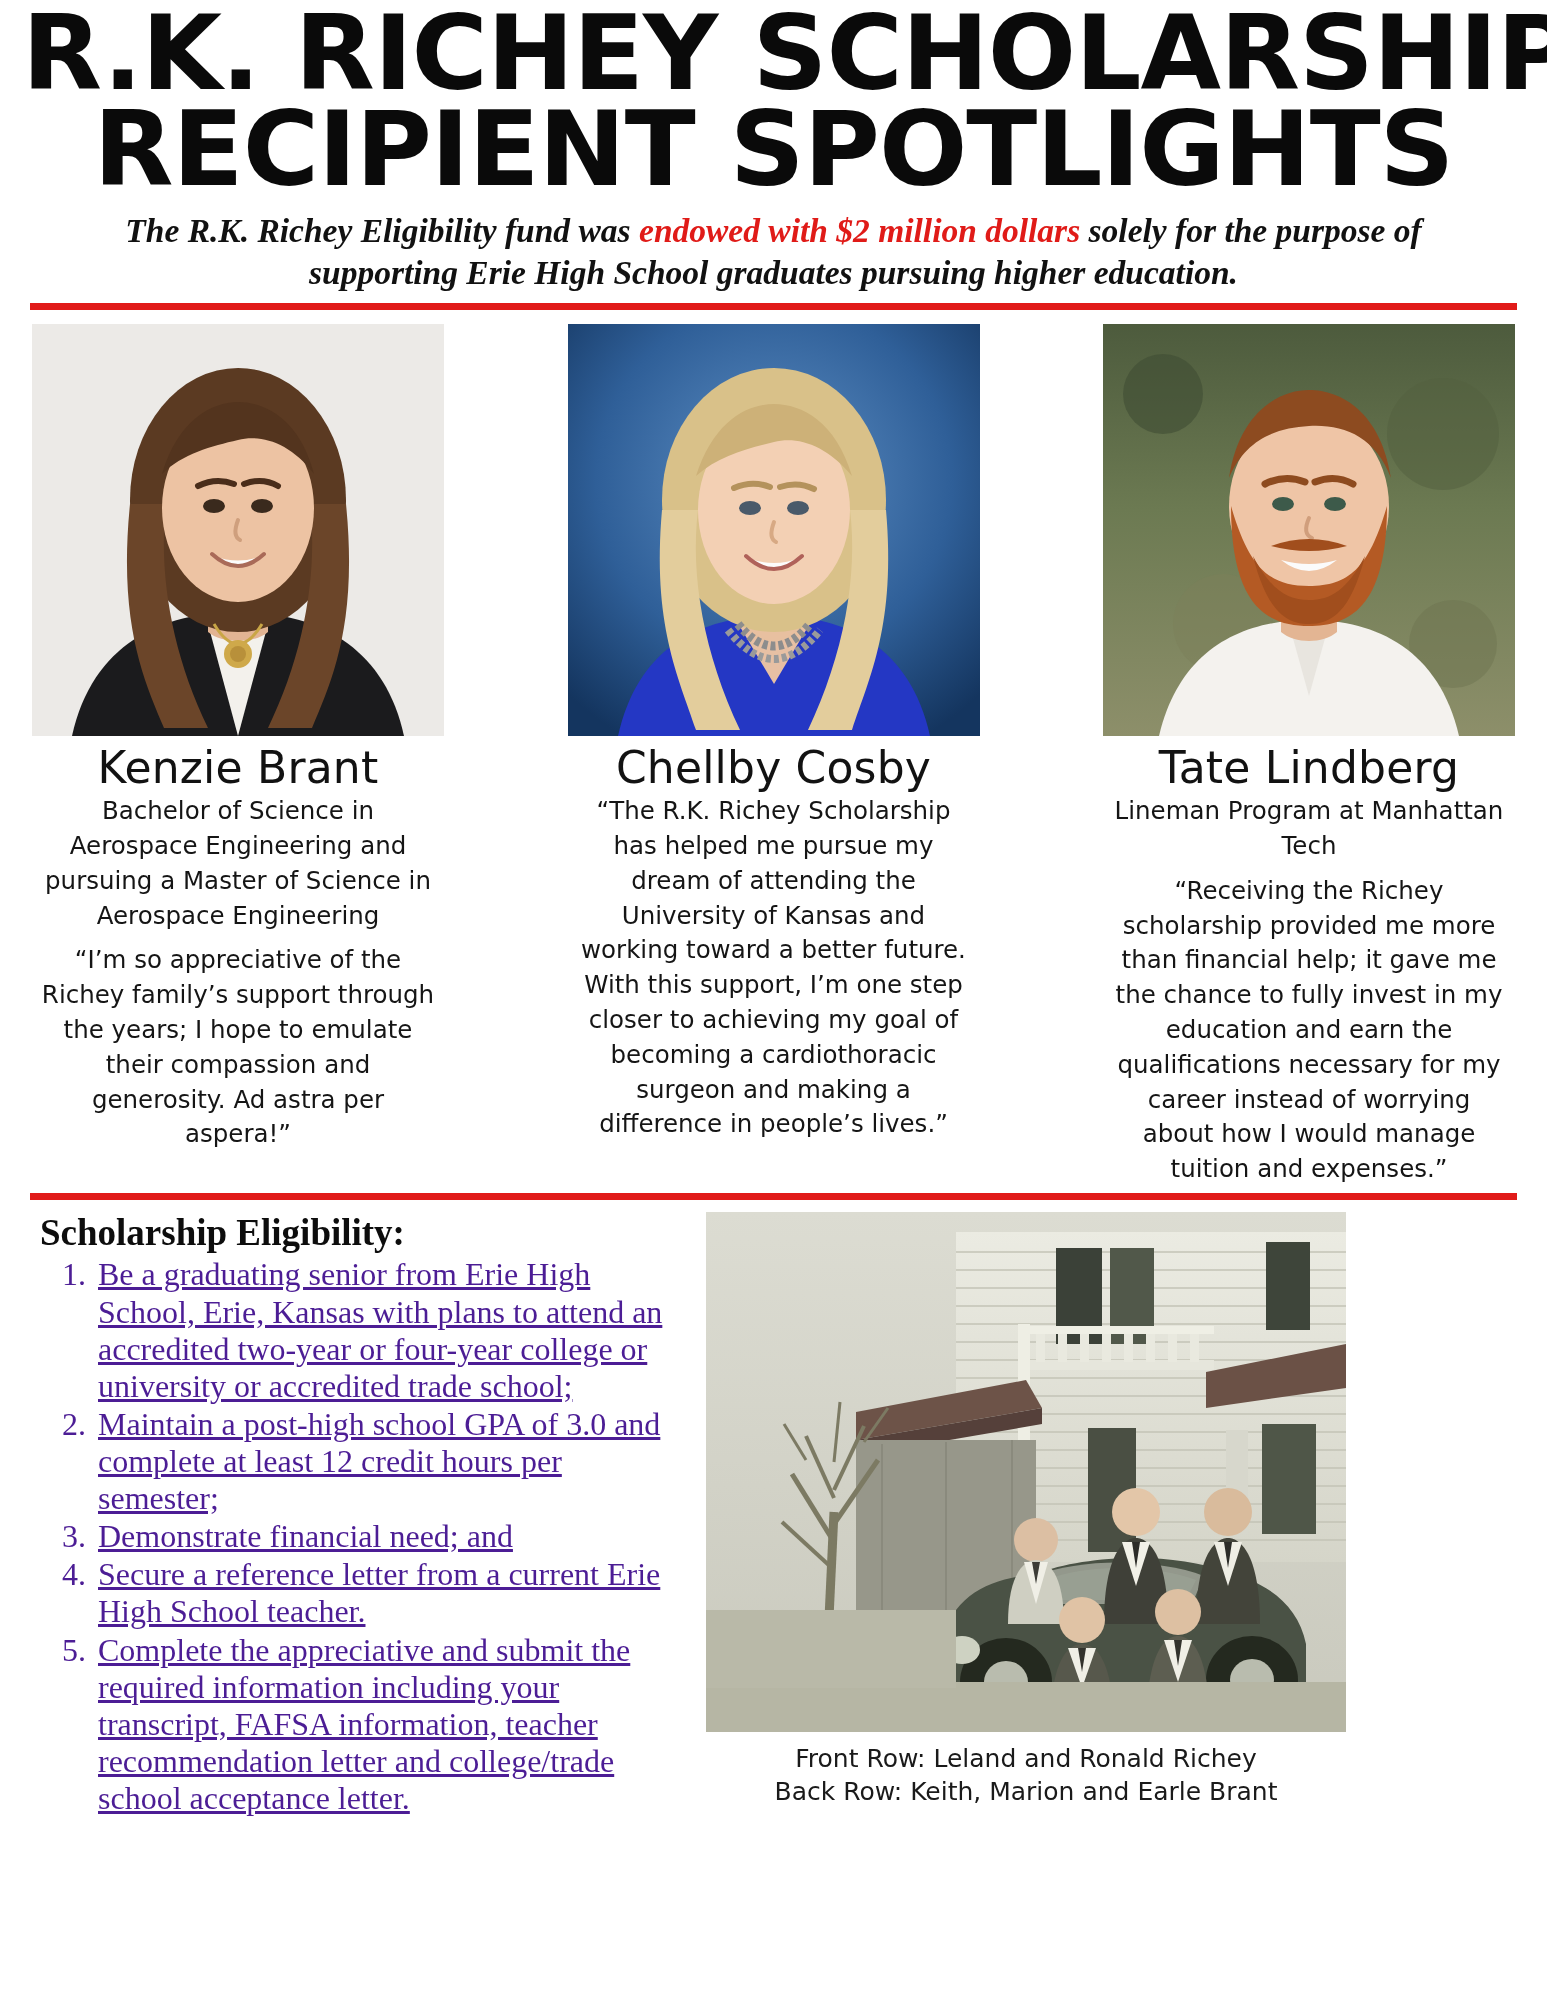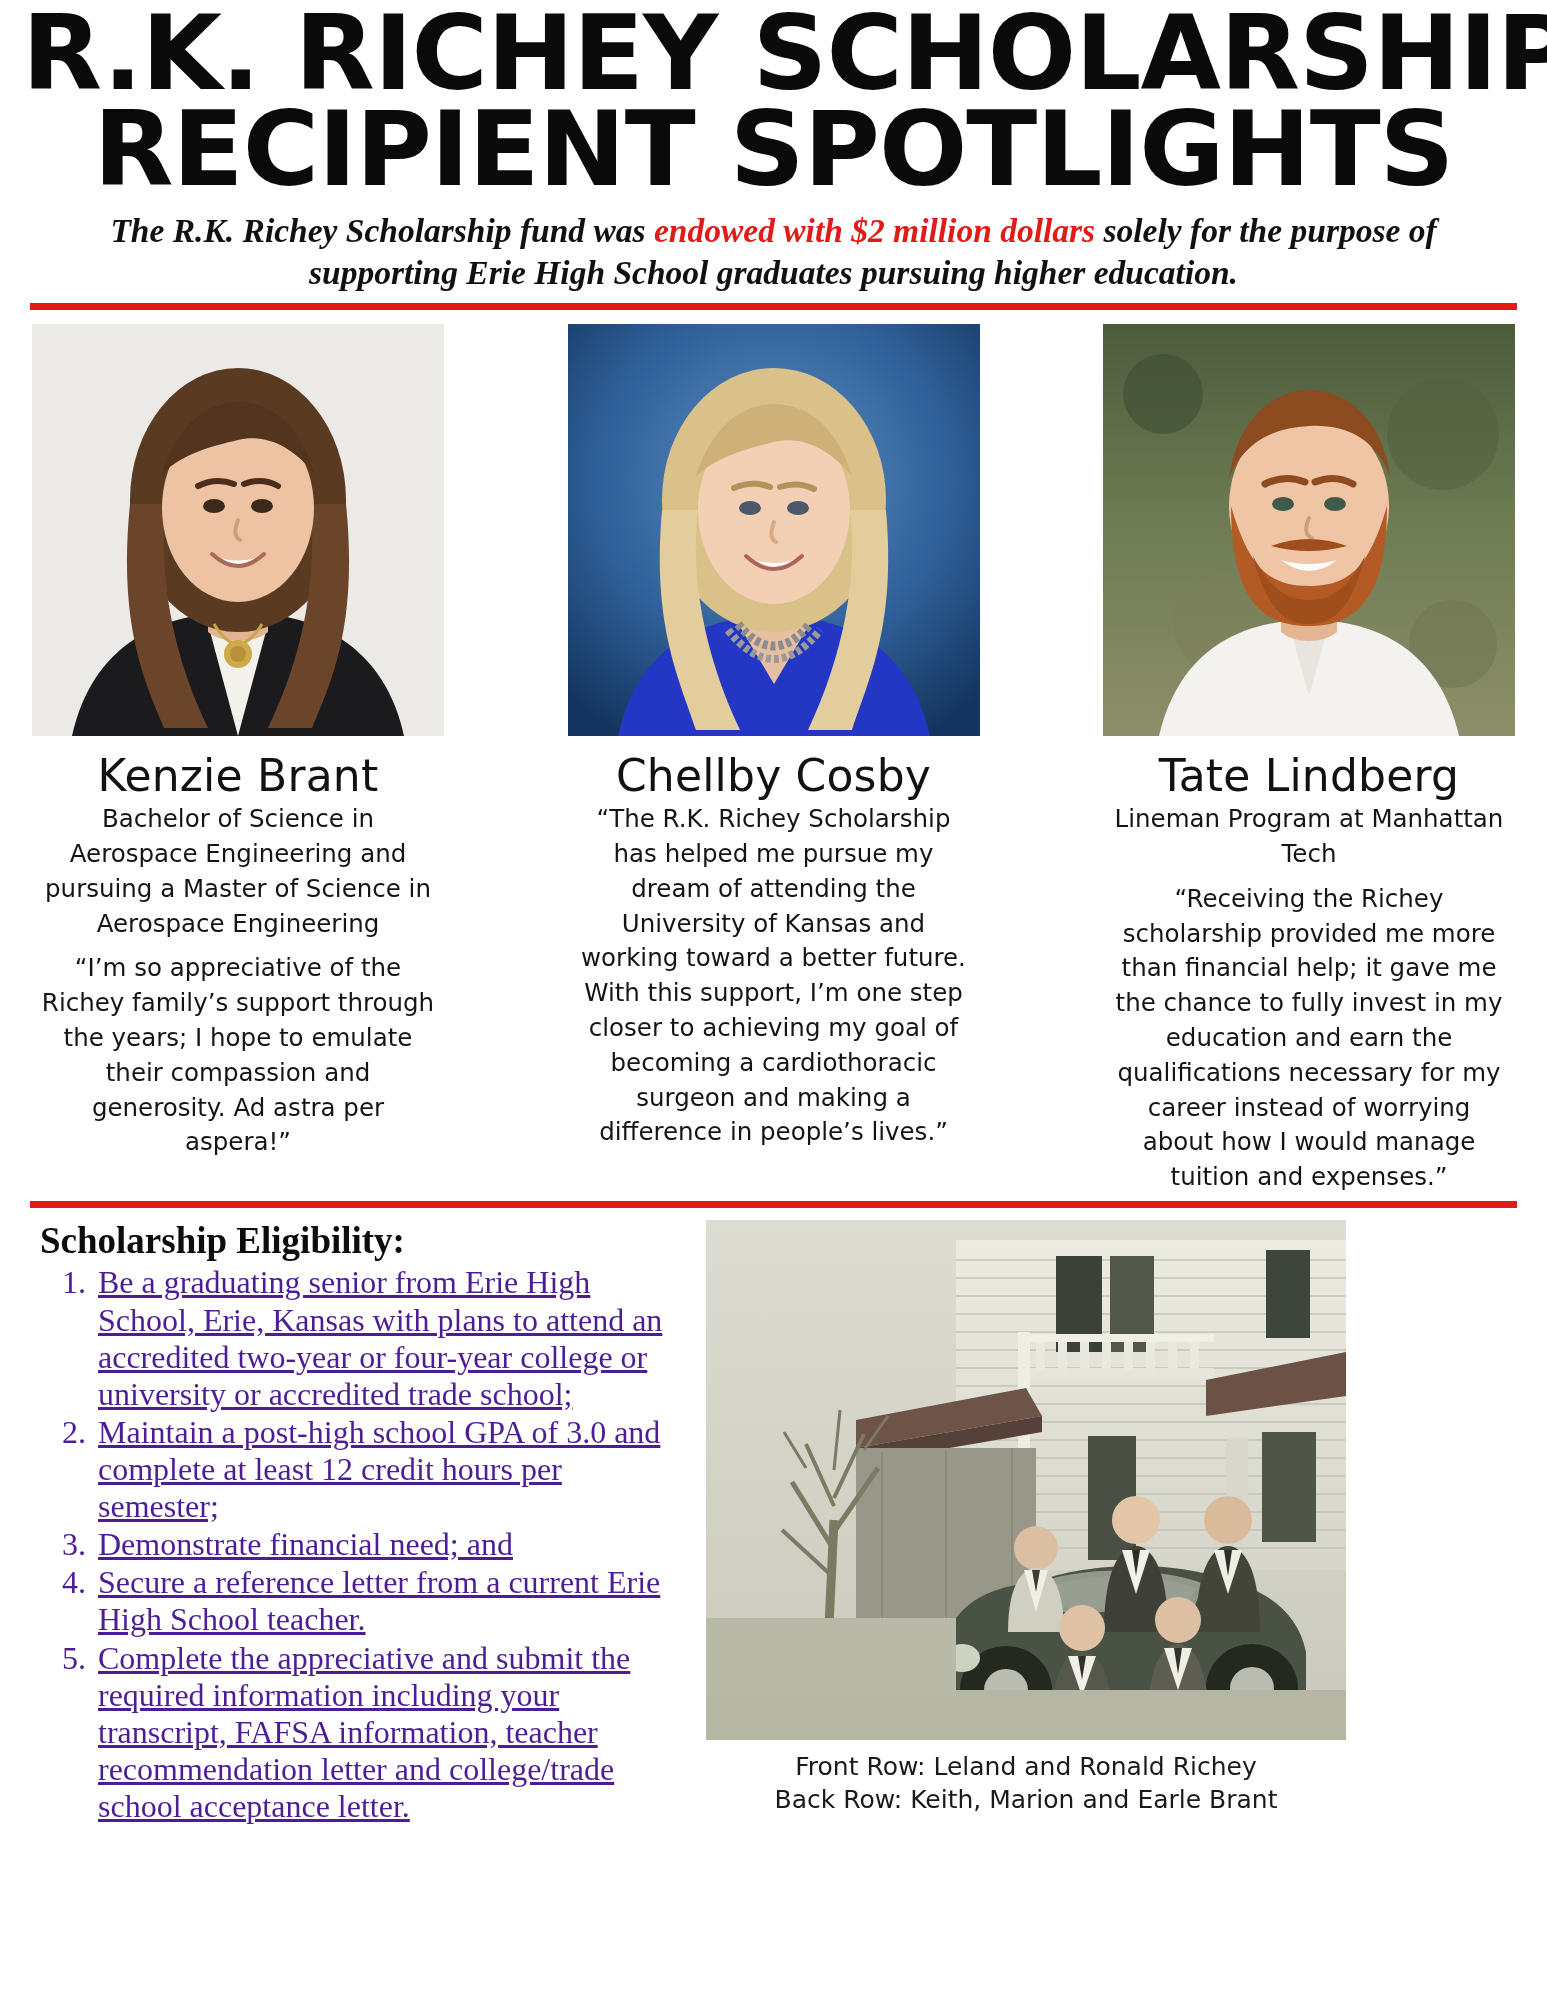--- a/index.html
+++ b/index.html
@@ -67,21 +67,21 @@
   }
   .spot.s1 .portrait { width: 412px; height: 412px; }
   .spot.s2 .portrait { width: 412px; height: 412px; }
   .spot.s3 .portrait { width: 412px; height: 412px; }
 
   .spot-name {
     font-family: "DejaVu Sans", sans-serif;
     font-weight: 400;
     font-size: 44px;
     line-height: 1.18;
-    margin-top: 14px;
+    margin-top: 6px;
     letter-spacing: 0.2px;
     color: #121212;
     text-align: center;
   }
   .spot-body {
     font-family: "DejaVu Sans", sans-serif;
     font-weight: 400;
     font-size: 24.5px;
     line-height: 1.42;
     text-align: center;
@@ -140,21 +140,21 @@
 </style>
 </head>
 <body>
 
 <div class="page">
 
   <div class="masthead">
     <div class="title-line l1">R.K. RICHEY SCHOLARSHIP</div>
     <div class="title-line l2">RECIPIENT SPOTLIGHTS</div>
     <div class="subtitle">
-      <span>The R.K. Richey Scholarship fund was </span><span class="accent" style="color: rgb(224, 27, 24);">endowed with $2 million dollars</span><span> solely for the purpose of supporting Erie High School graduates pursuing higher education.</span>
+      <span>The R.K. Richey Eligibility fund was </span><span class="accent" style="color: rgb(224, 27, 24);">endowed with $2 million dollars</span><span> solely for the purpose of supporting Erie High School graduates pursuing higher education.</span>
     </div>
   </div>
 
   <div class="rule" style="background: rgb(225, 27, 25);"></div>
 
   <div class="spotlights">
 
     <div class="spot s1">
       <div class="portrait">
         <svg viewBox="0 0 412 412" preserveAspectRatio="xMidYMid slice">

